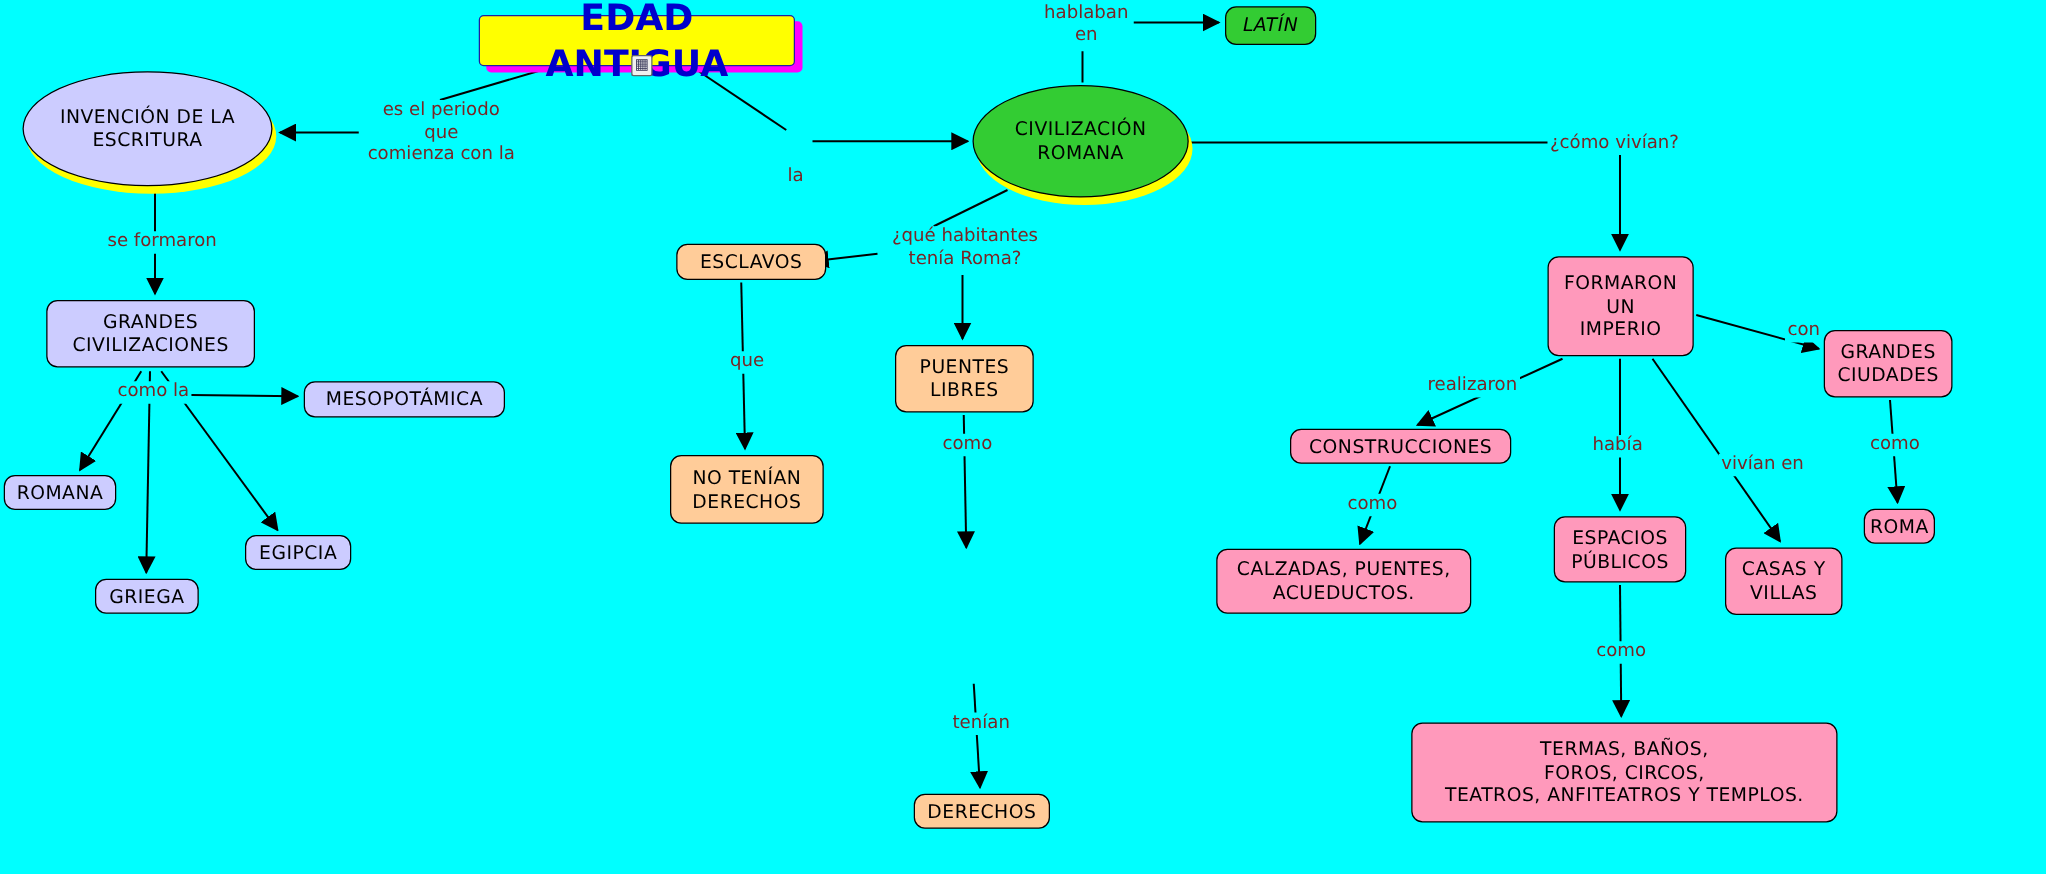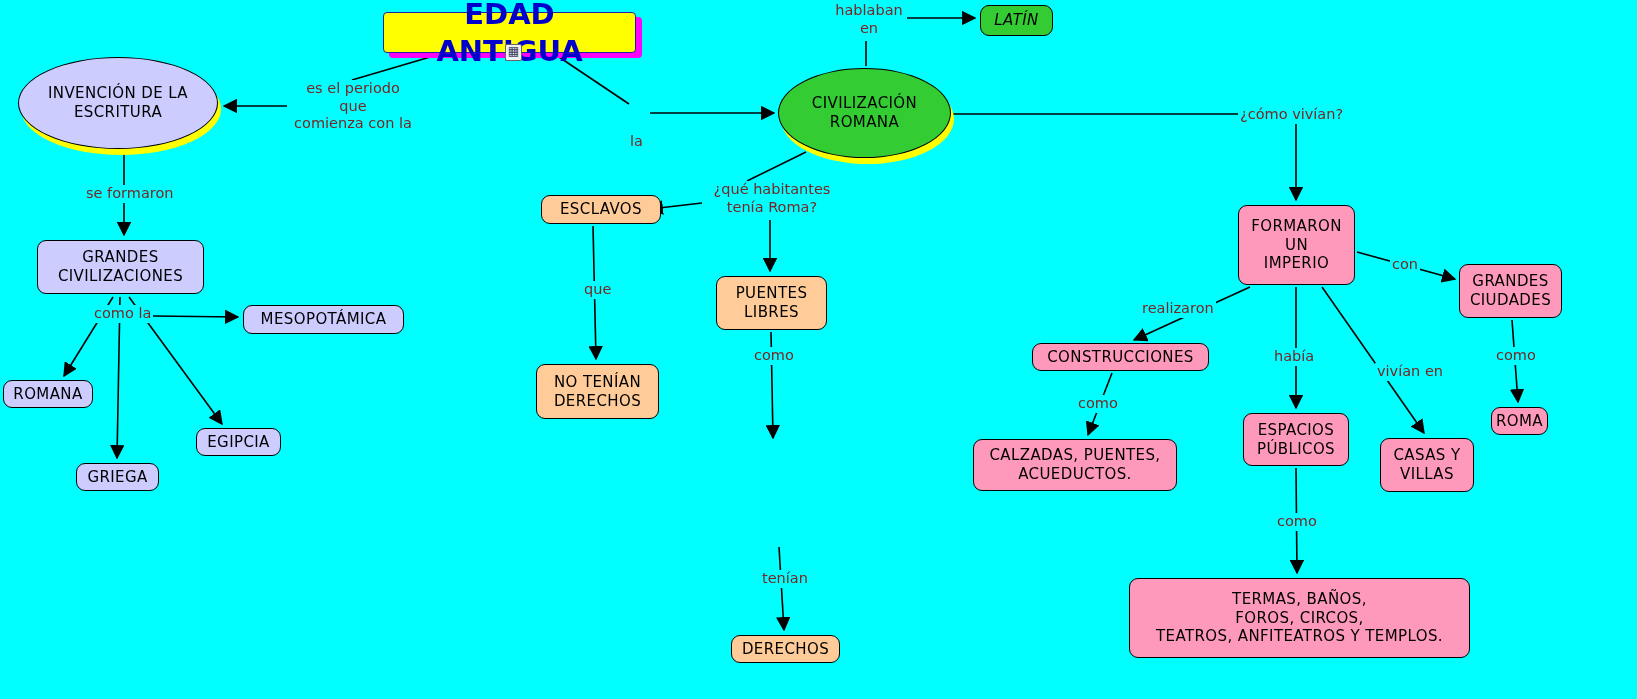--- a/index.html
+++ b/index.html
@@ -59,21 +59,21 @@
   #l-se-formaron{left:84px;top:185px;}
   #l-como-la{left:92px;top:305px;}
   #l-que-habitantes{left:704px;top:181px;width:132px;text-align:center;}
   #l-que{left:582px;top:281px;}
   #l-como-personas{left:752px;top:347px;}
   #l-tenian{left:760px;top:570px;}
   #l-realizaron{left:1140px;top:300px;}
   #l-como-construcciones{left:1076px;top:395px;}
   #l-habia{left:1272px;top:348px;}
   #l-vivian-en{left:1375px;top:363px;}
-  #l-con{left:1390px;top:256px;}
+  #l-con{left:1428px;top:256px;}
   #l-como-ciudades{left:1494px;top:347px;}
   #l-como-espacios{left:1275px;top:513px;}
 </style>
 </head>
 <body>
 
 <div id="map">
 
   <svg id="wires" width="1637" height="699">
     <defs>

